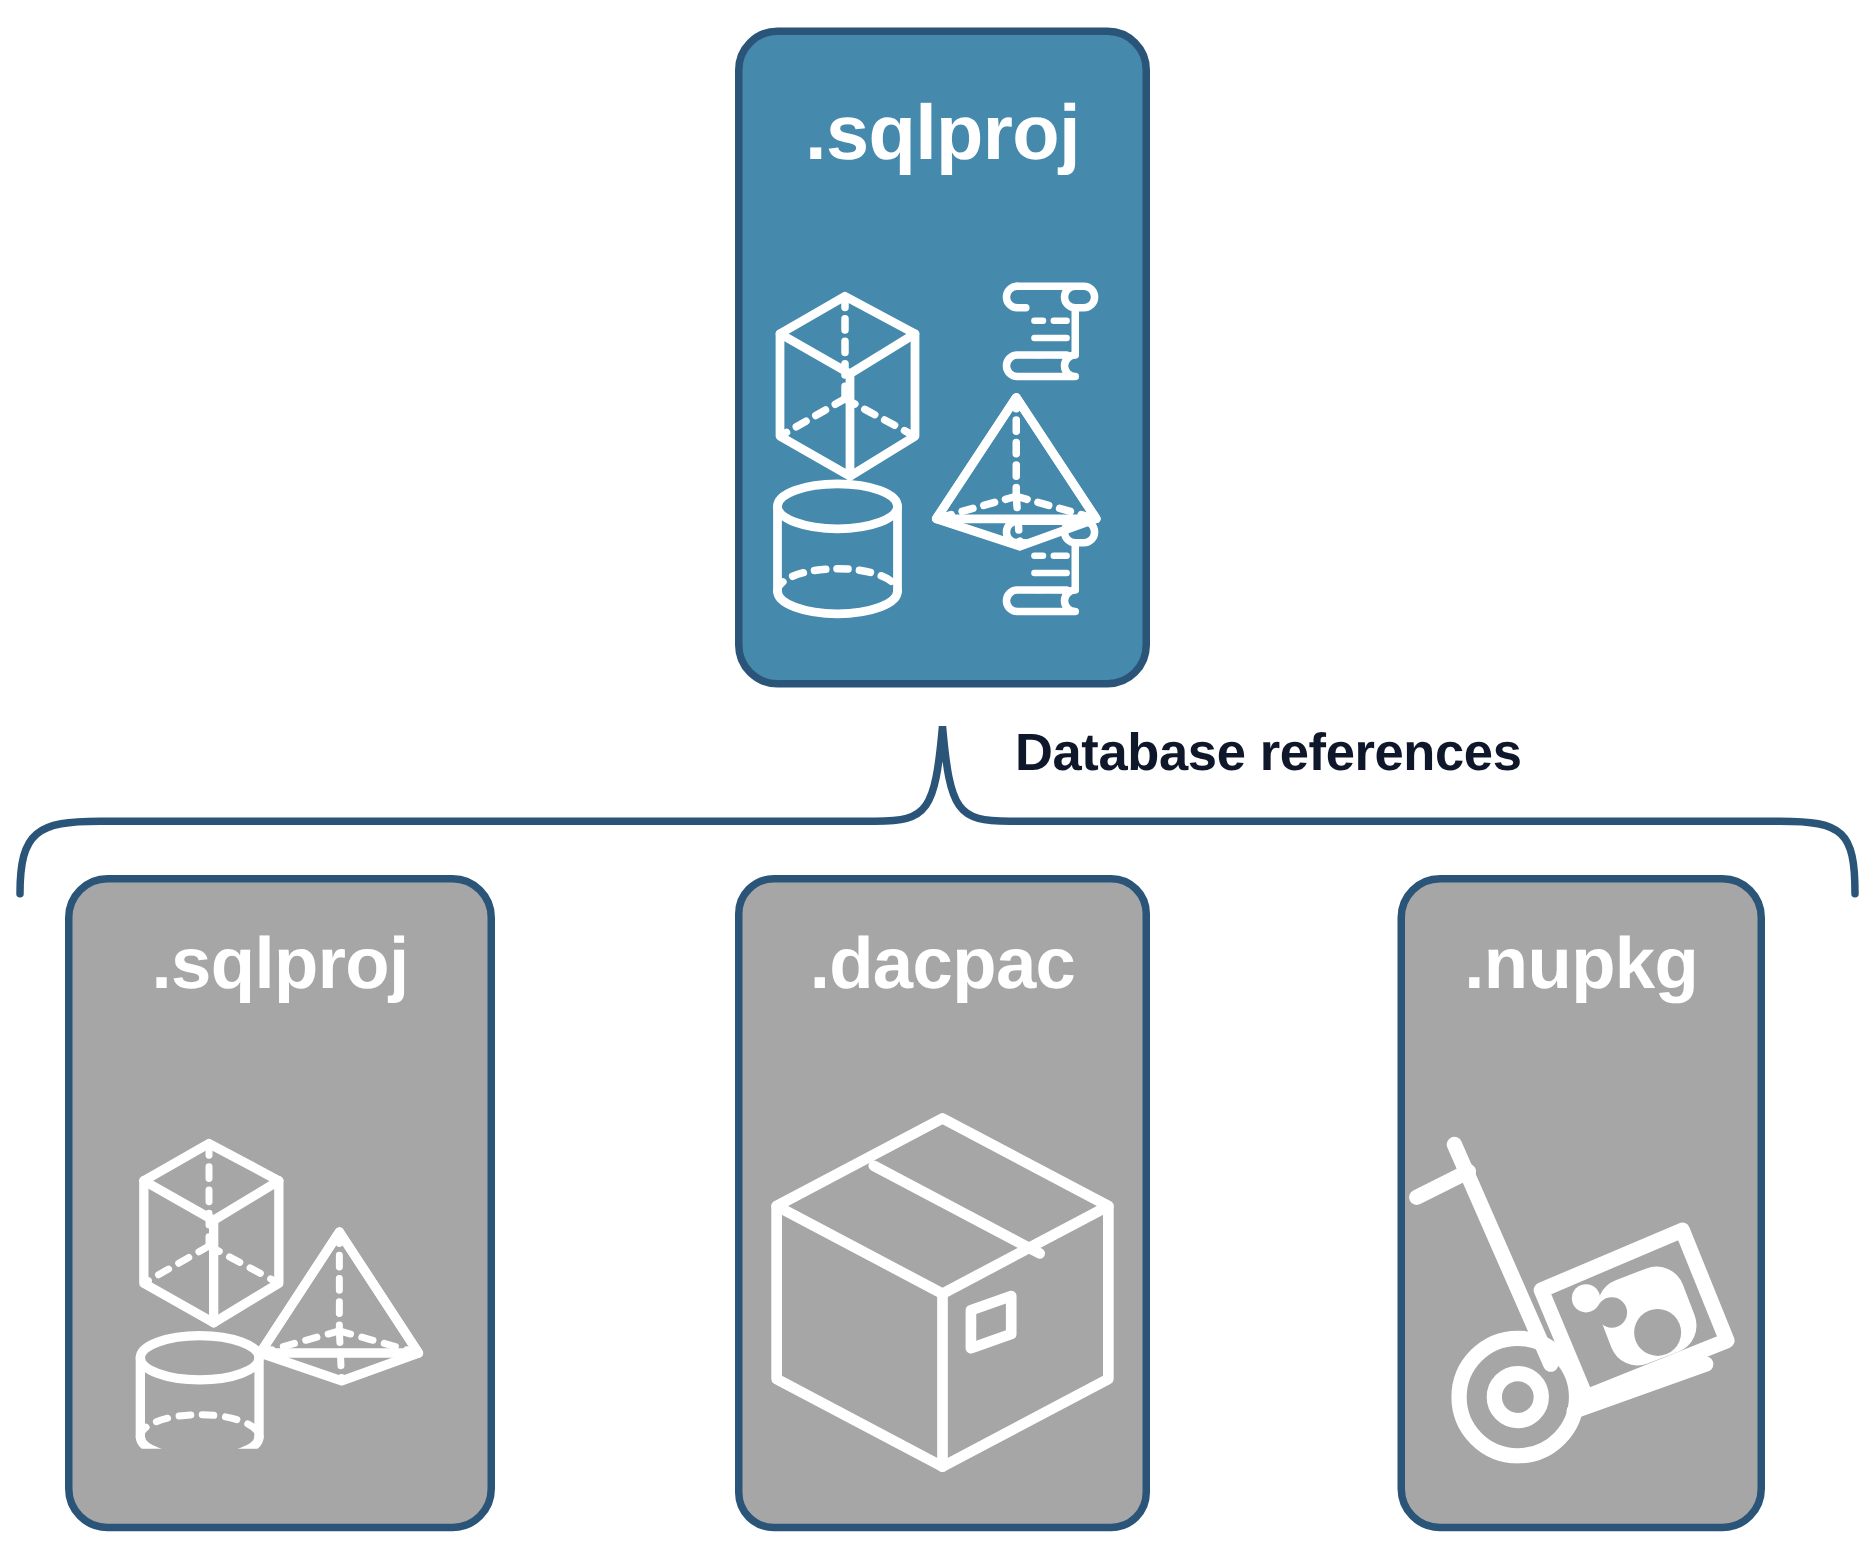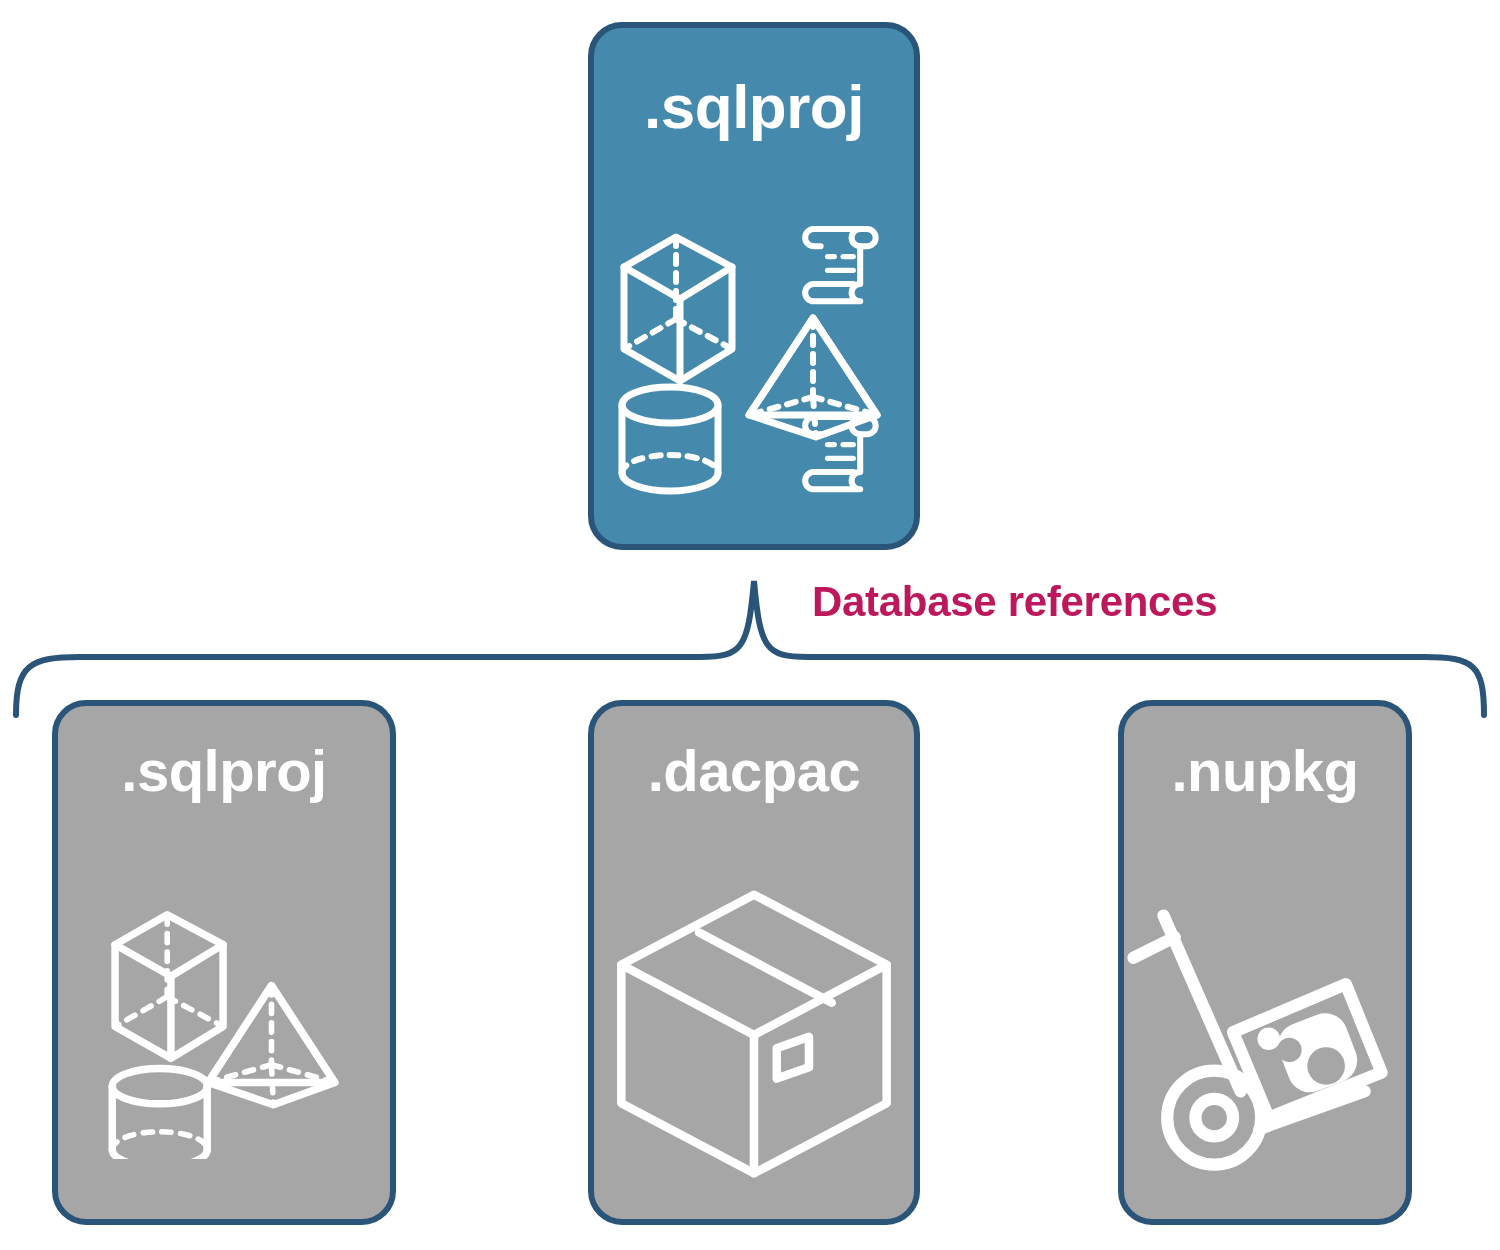--- a/index.html
+++ b/index.html
@@ -59,39 +59,39 @@
     flex: 1;
     width: 100%;
     display: flex;
     align-items: center;
     justify-content: center;
   }
 
   
   #card-top     { left: 588px; top: 22px;  width: 332px; height: 528px; }
   #card-sqlproj { left: 52px;  top: 700px; width: 344px; height: 525px; }
-  #card-dacpac  { left: 588px; top: 700px; width: 332px; height: 525px; }
+  #card-dacpac  { left: 588px; top: 700px; width: 332px; height: 525px; border-radius: 31px; }
   #card-nupkg   { left: 1118px;top: 700px; width: 294px; height: 525px; }
 
   #brace-svg {
     position: absolute;
     left: 0; top: 545px;
     width: 1500px;
     height: 185px;
     overflow: visible;
     pointer-events: none;
   }
 
   #connector-label {
     position: absolute;
     left: 812px;
     top: 578px;
     font-size: 42px;
     font-weight: bold;
-    color: #be185d;
+    color: #0f172a;
     white-space: nowrap;
     letter-spacing: -0.3px;
     user-select: none;
   }
 </style>
 </head>
 <body>
 
 <div id="stage">
 

